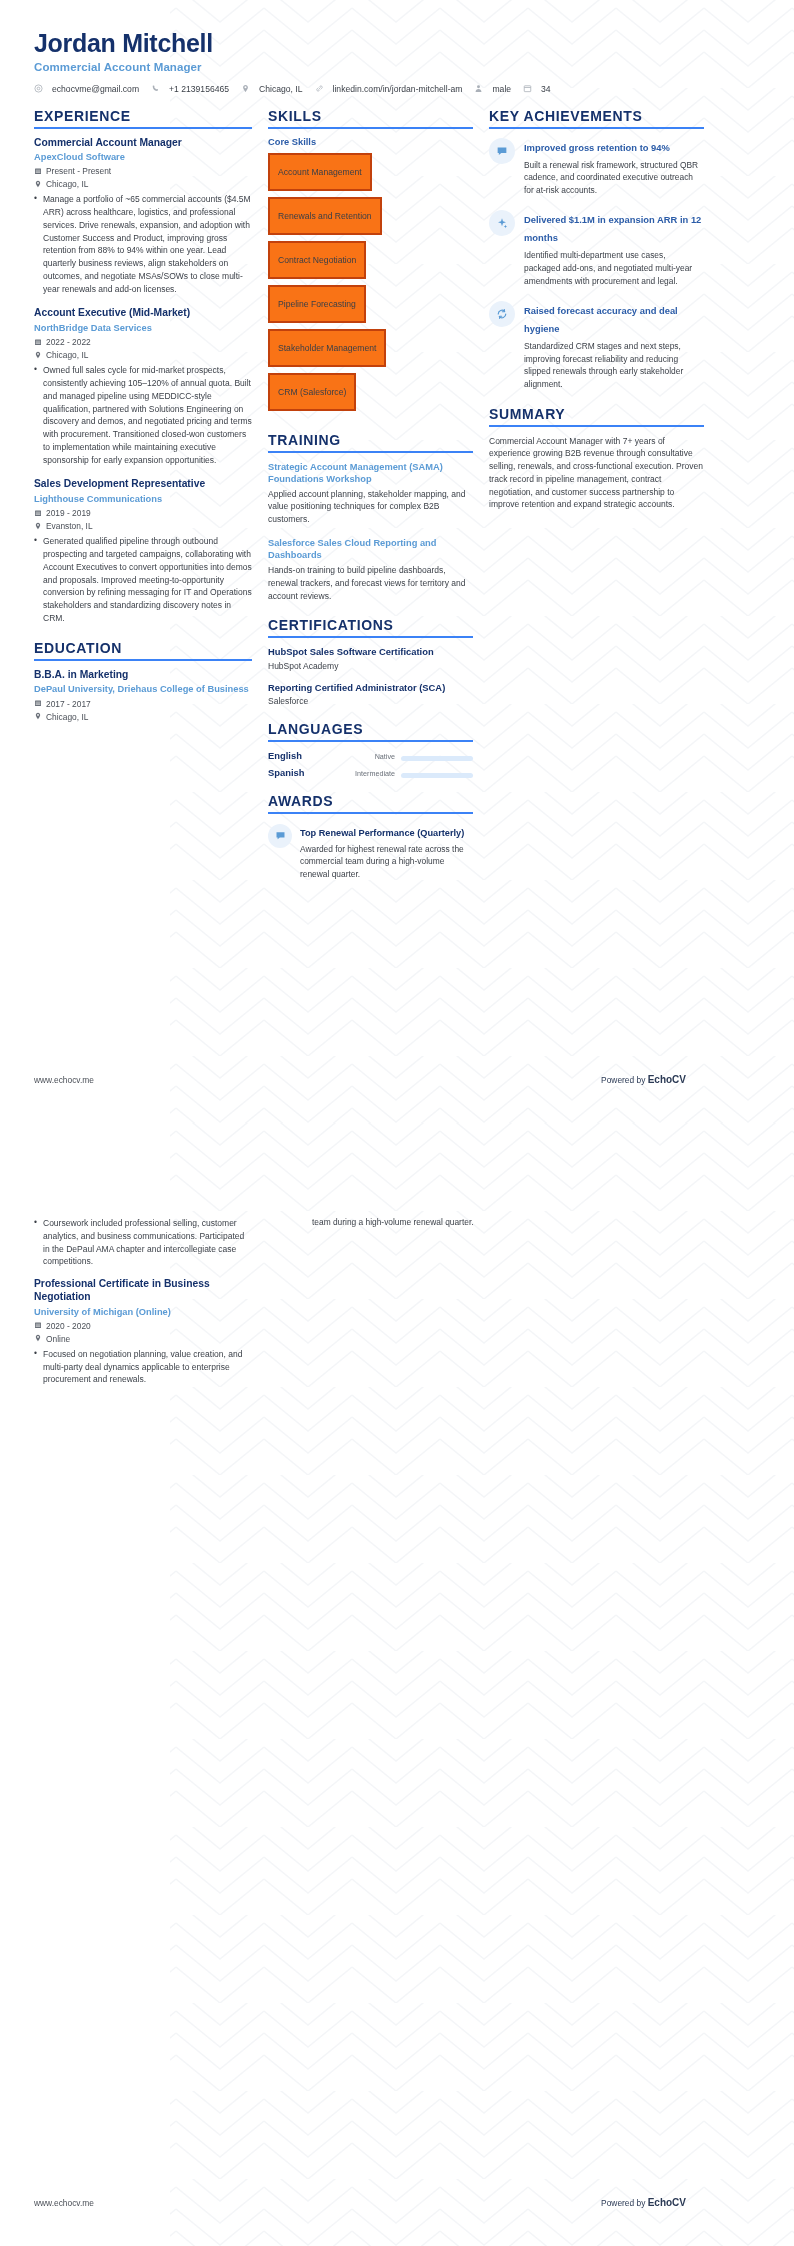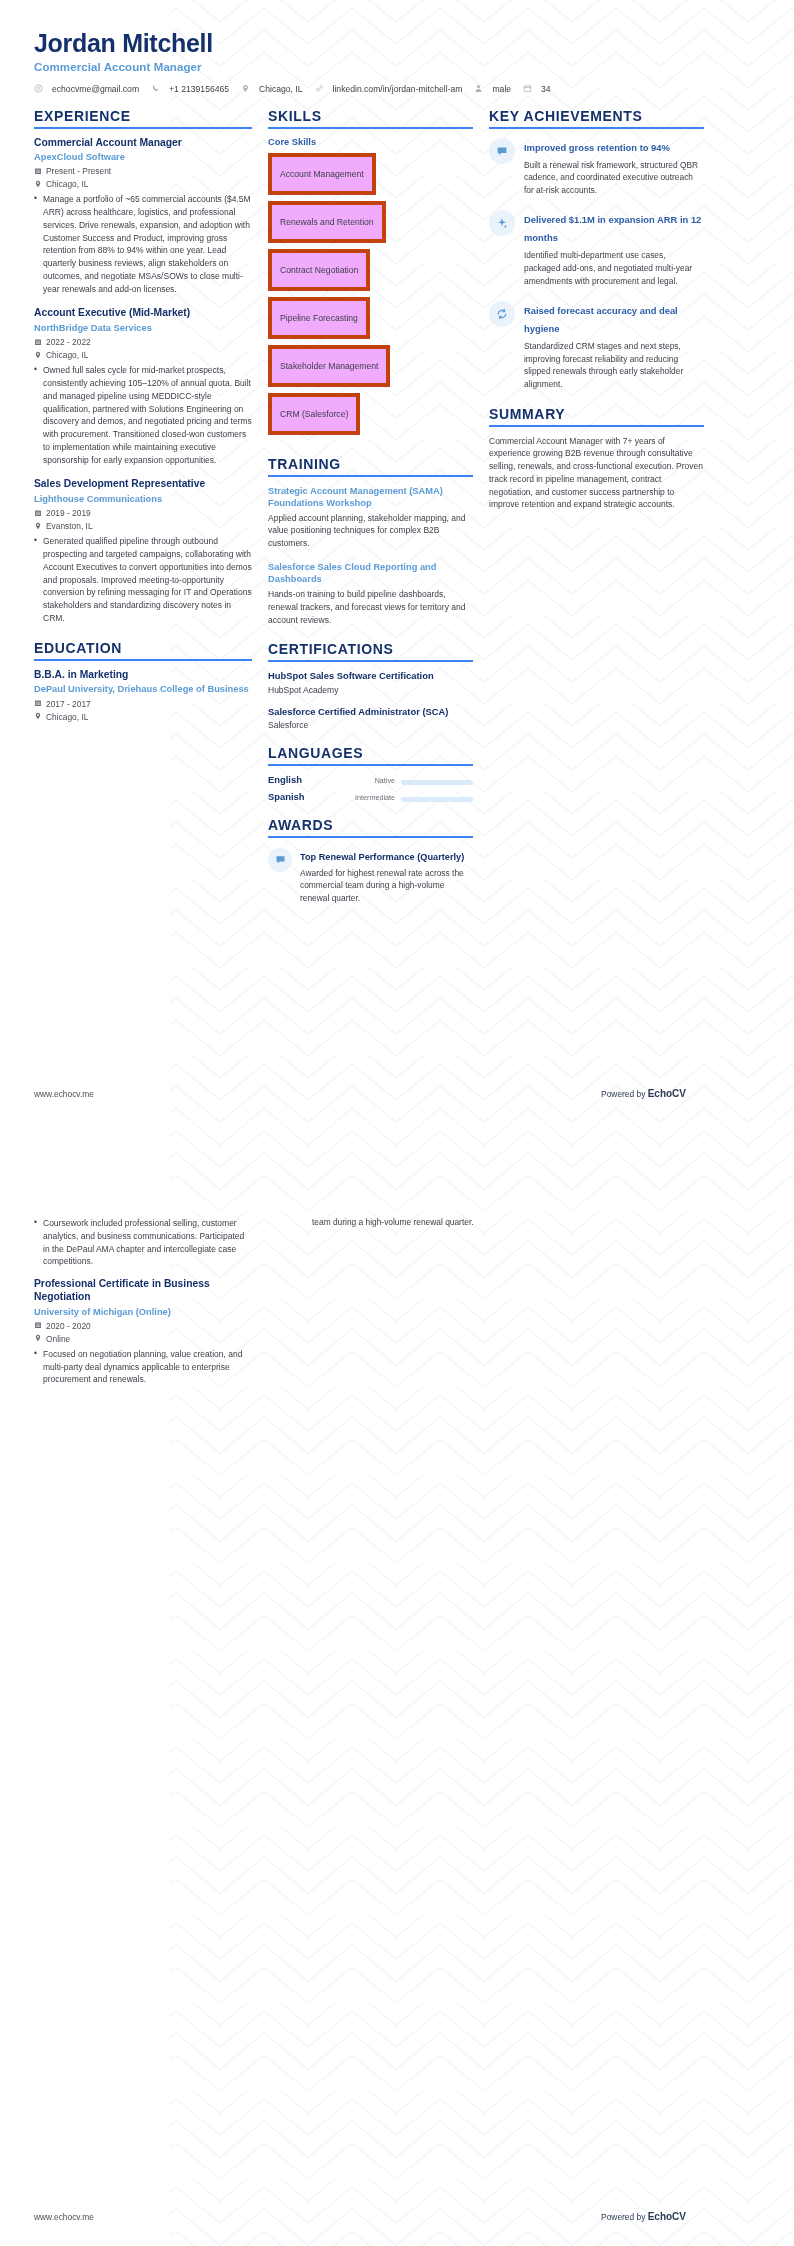--- a/index.html
+++ b/index.html
@@ -124,27 +124,27 @@
   .plain-para { font-size: 8.5px; line-height: 1.5; color: #3a3f47; }
 
   
   .skill-group-label {
     font-size: 9.3px;
     font-weight: bold;
     color: #2b5ca8;
     margin-bottom: 6px;
   }
   .skill-chip {
-    border: 4px solid #c2410c;
+    border: 2px solid #c2410c;
     font-size: 8.6px;
     color: #3a3f47;
     padding: 12px 8px;
     margin-bottom: 6px;
     display: inline-block;
-    background: #f0abfc;
+    background: #f97316;
   }
 
   
   .tr-title {
     font-size: 9.3px;
     font-weight: bold;
     color: #5b9bd5;
     line-height: 1.3;
   }
   .tr-body {
@@ -222,21 +222,21 @@
     color: #5b9bd5;
     margin-top: 1px;
   }
   .ach-ic svg { width: 12px; height: 12px; display: block; }
   .ach-title { font-size: 9.4px; font-weight: bold; color: #2b5ca8; line-height: 1.3; }
   .ach-desc { font-size: 8.4px; line-height: 1.5; color: #3a3f47; margin-top: 4px; }
 
   
   .footer {
     position: absolute;
-    left: 0; bottom: 0;
+    left: 0; bottom: 14px;
     width: 720px;
     padding: 0 34px 24px 34px;
     display: flex;
     justify-content: space-between;
     align-items: baseline;
     font-size: 8.4px;
     color: #4a4f57;
     z-index: 3;
     text-align: right;
   }
@@ -466,21 +466,21 @@
           </div>
         </div>
 
         <div class="sec">
           <div class="sec-head">CERTIFICATIONS</div>
           <div class="block">
             <div class="cert-title">HubSpot Sales Software Certification</div>
             <div class="cert-org">HubSpot Academy</div>
           </div>
           <div class="block">
-            <div class="cert-title">Salesforce Certified Administrator (SCA)</div>
+            <div class="cert-title">Reporting Certified Administrator (SCA)</div>
             <div class="cert-org">Salesforce</div>
           </div>
         </div>
 
         <div class="sec">
           <div class="sec-head">LANGUAGES</div>
           <div class="lang-row">
             <span class="lang-name">English</span>
             <span class="lang-level">Native</span>
             <span class="lang-bar"><span class="lang-fill" id="lf0" style="width: 100%;"></span></span>

